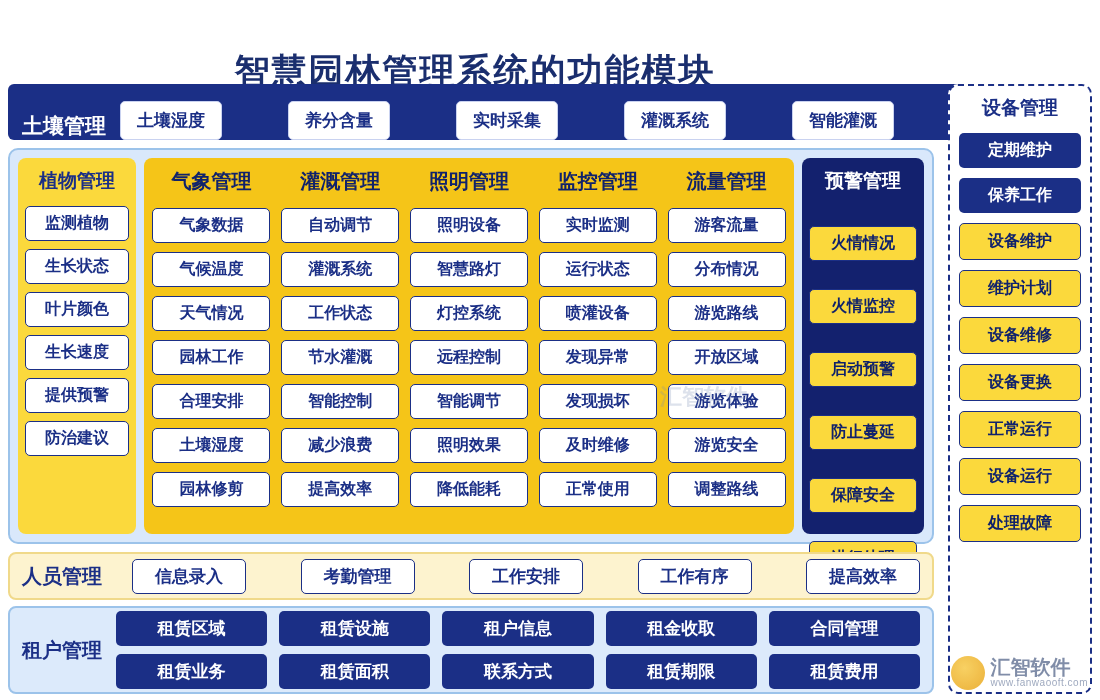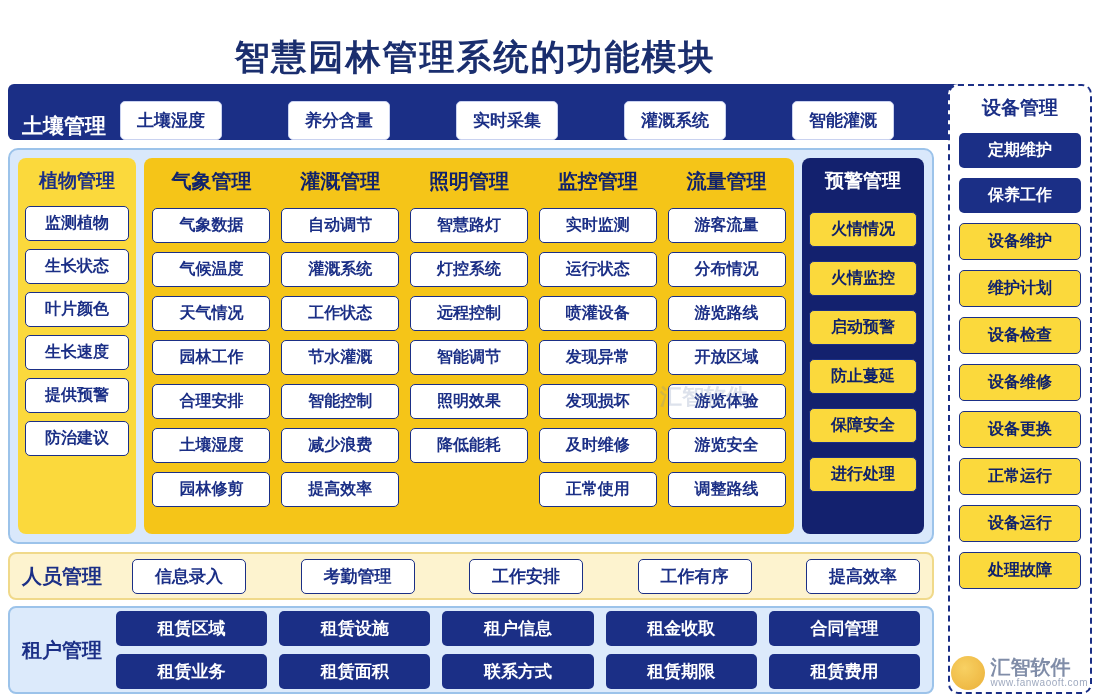--- a/index.html
+++ b/index.html
@@ -7,21 +7,21 @@
     width:1100px;height:700px;
     background:#ffffff;
     font-family:"Liberation Sans","DejaVu Sans",sans-serif;
     overflow:hidden;
     position:relative;
   }
   .page{position:relative;width:1100px;height:700px;}
 
   
   .title{
-    position:absolute;top:34px;left:0;width:950px;
+    position:absolute;top:48px;left:0;width:950px;
     text-align:center;
     font-size:35px;font-weight:bold;color:#1a2e6e;
     letter-spacing:2px;
     font-family:"DejaVu Sans","Liberation Sans",sans-serif;
   }
 
   
   .soil-bar{
     position:absolute;left:8px;top:84px;width:1068px;height:56px;
     background:#1b2f86;border-radius:6px;
@@ -79,21 +79,21 @@
     width:96%;box-sizing:border-box;text-align:center;
     background:#ffffff;border:1px solid #1b2f86;border-radius:5px;
     color:#1b2f86;font-size:16px;font-weight:bold;padding:6px 2px;
     white-space:nowrap;
   }
 
   
   .warn-col{
     width:122px;background:#13216e;border-radius:8px;
     box-sizing:border-box;padding:8px 7px;
-    display:flex;flex-direction:column;align-items:center;gap:14px;
+    display:flex;flex-direction:column;align-items:center;gap:28px;
   }
   .warn-head{color:#ffffff;font-size:19px;font-weight:bold;padding:2px 0 4px;}
   .warn-chip{
     width:100%;box-sizing:border-box;text-align:center;
     background:#fbd93c;border:1px solid #1b2f86;border-radius:5px;
     color:#10226b;font-size:16px;font-weight:bold;padding:6px 2px;
   }
 
   
   .staff-bar{
@@ -213,20 +213,21 @@
         <div class="cat-chip">灌溉系统</div>
         <div class="cat-chip">工作状态</div>
         <div class="cat-chip">节水灌溉</div>
         <div class="cat-chip">智能控制</div>
         <div class="cat-chip">减少浪费</div>
         <div class="cat-chip">提高效率</div>
       </div>
 
       <div class="cat-col">
         <div class="cat-head">照明管理</div>
+        <div class="cat-chip">照明设备</div>
         <div class="cat-chip">智慧路灯</div>
         <div class="cat-chip">灯控系统</div>
         <div class="cat-chip">远程控制</div>
         <div class="cat-chip">智能调节</div>
         <div class="cat-chip">照明效果</div>
         <div class="cat-chip">降低能耗</div>
       </div>
 
       <div class="cat-col">
         <div class="cat-head">监控管理</div>
@@ -290,21 +291,20 @@
       <div class="tenant-chip">租赁费用</div>
     </div>
   </div>
 
   <div class="device-col">
     <div class="device-head">设备管理</div>
     <div class="device-chip dark">定期维护</div>
     <div class="device-chip dark">保养工作</div>
     <div class="device-chip yellow">设备维护</div>
     <div class="device-chip yellow">维护计划</div>
-    <div class="device-chip yellow">设备检查</div>
     <div class="device-chip yellow">设备维修</div>
     <div class="device-chip yellow">设备更换</div>
     <div class="device-chip yellow">正常运行</div>
     <div class="device-chip yellow">设备运行</div>
     <div class="device-chip yellow">处理故障</div>
   </div>
 
   <div class="wm-center">汇智软件</div>
   <div class="wm-logo">
     <span class="wm-mark"></span>

